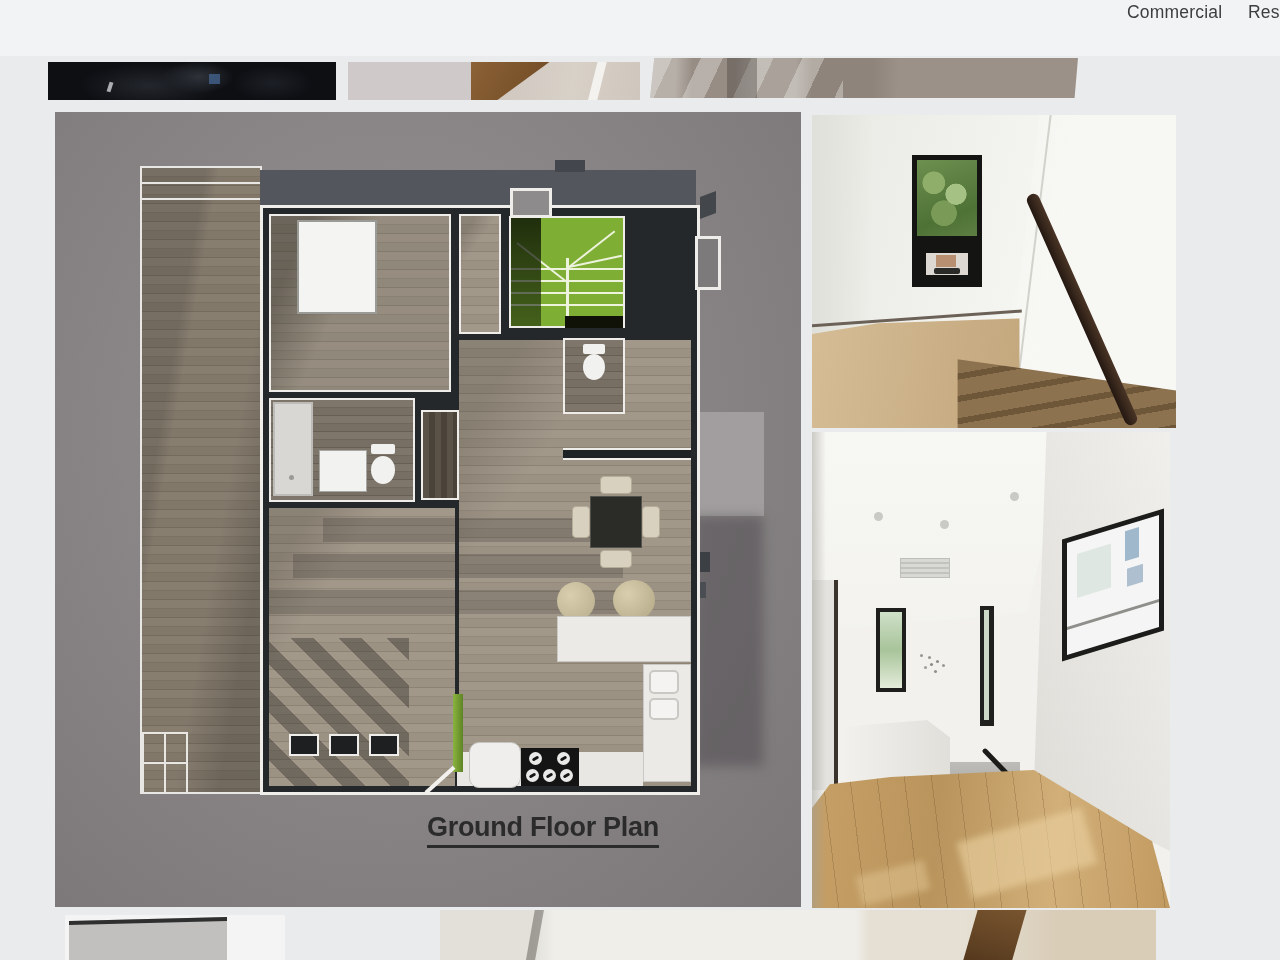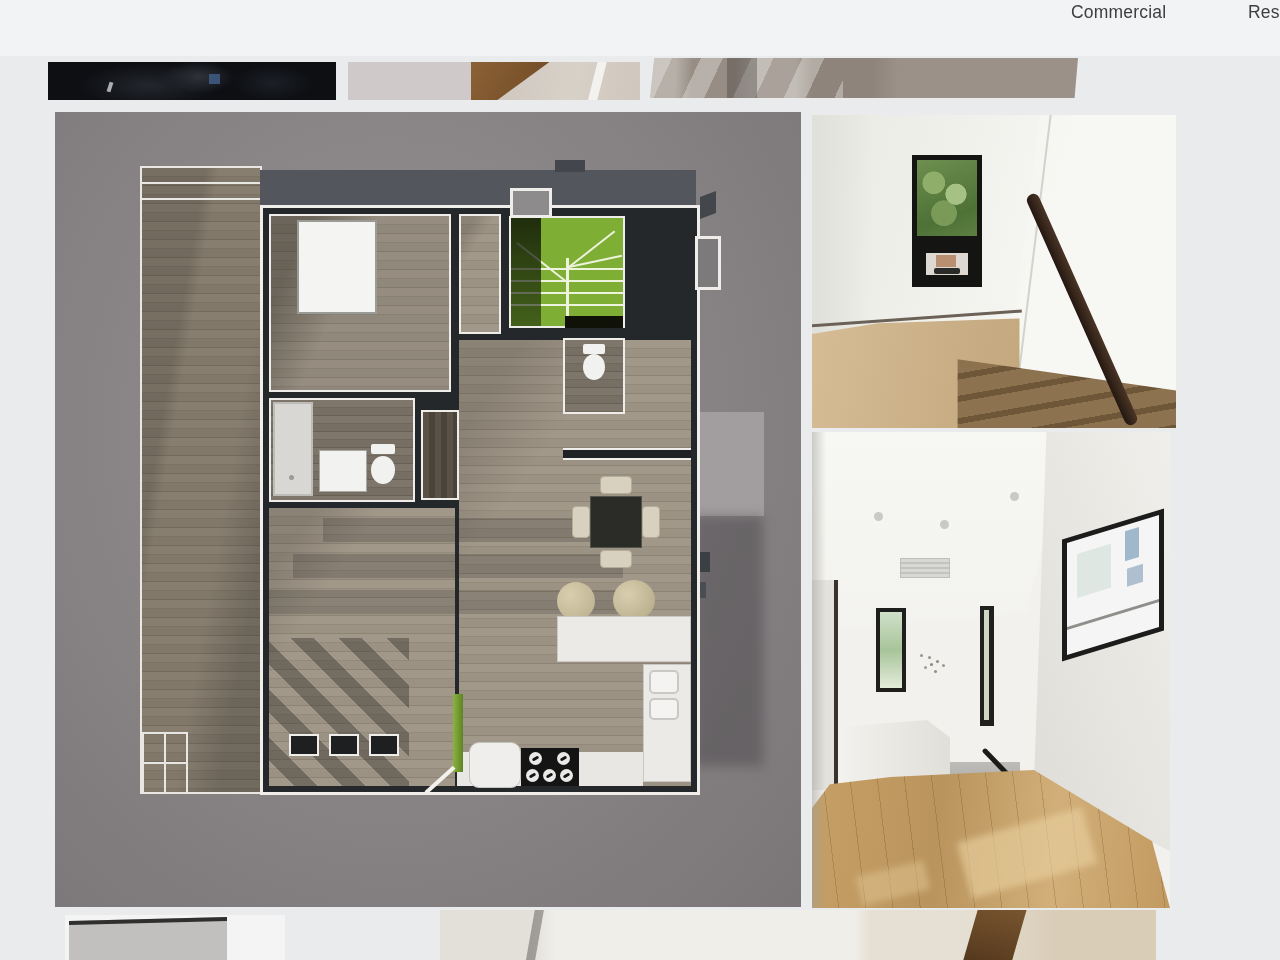--- a/index.html
+++ b/index.html
@@ -27,21 +27,21 @@
   .photo{position:absolute;overflow:hidden;}
   .burner{position:absolute;width:13px;height:13px;border-radius:50%;background:#e9e9e7;}
   .burner:after{content:"";position:absolute;left:3px;top:5px;width:7px;height:3px;background:#151515;border-radius:2px;transform:rotate(-30deg);}
 </style>
 </head>
 <body>
 
 <div class="page">
 
   <div class="topbar">
-    <span class="nav-item" style="left:1071px;">Commercial</span>
+    <span class="nav-item" style="left:1127px;">Commercial</span>
     <span class="nav-item" style="left:1248px;">Res</span>
   </div>
 
   <div class="thumb" style="left:48px;top:62px;width:288px;height:38px;background:#0d0f13;">
     <div class="abs" style="left:0;top:0;width:100%;height:100%;background:radial-gradient(70px 22px at 35% 62%,#23262c,rgba(0,0,0,0)),radial-gradient(36px 16px at 52% 40%,#31353c,rgba(0,0,0,0)),radial-gradient(40px 18px at 78% 55%,#1c1f25,rgba(0,0,0,0));"></div>
     <div class="abs" style="left:56%;top:32%;width:11px;height:10px;background:#3f5d86;opacity:.85;"></div>
     <div class="abs" style="left:21%;top:52%;width:4px;height:10px;background:#cfd2d6;transform:rotate(18deg);opacity:.8;"></div>
   </div>
 
   <div class="thumb" style="left:348px;top:62px;width:292px;height:38px;background:#cfc9ca;">
@@ -144,20 +144,21 @@
       <div class="abs" style="left:68px;top:528px;width:26px;height:18px;background:#1d1f21;outline:2px solid #eeede9;"></div>
       <div class="abs" style="left:108px;top:528px;width:26px;height:18px;background:#1d1f21;outline:2px solid #eeede9;"></div>
 
       <div class="abs" style="left:158px;top:570px;width:38px;height:4px;background:#f2f1ee;transform:rotate(-42deg);"></div>
     </div>
 
     <div class="abs" style="left:455px;top:76px;width:42px;height:30px;border:3px solid #eeede9;background:#8e8b8c;box-sizing:border-box;"></div>
 
     <div class="abs" style="left:640px;top:124px;width:26px;height:54px;border:3px solid #eeede9;background:#7d7a7b;box-sizing:border-box;"></div>
 
+    <div class="abs plan-title" style="left:372px;top:700px;">Ground Floor Plan</div>
   </div>
 
   <div class="photo" style="left:812px;top:115px;width:364px;height:313px;background:linear-gradient(105deg,#e9e9e4,#f4f4f0 55%,#fbfbf8 70%,#f1f1ec);">
     <div class="abs" style="left:0;top:0;width:60px;height:100%;background:linear-gradient(90deg,#e0e0da,rgba(0,0,0,0));"></div>
     <div class="abs" style="left:52%;top:0;width:48%;height:100%;background:linear-gradient(100deg,rgba(0,0,0,0),#f7f7f3 40%);clip-path:polygon(22% 0,100% 0,100% 100%,0 100%);"></div>
     <div class="abs" style="left:218px;top:-10px;width:2px;height:340px;background:rgba(195,195,188,.7);transform:rotate(7deg);"></div>
 
     <div class="abs" style="left:100px;top:40px;width:70px;height:132px;background:#141412;border:5px solid #141412;box-sizing:border-box;">
       <div class="abs" style="left:0;top:0;width:60px;height:76px;background:radial-gradient(circle at 28% 30%,#8fae6a 0 16%,rgba(0,0,0,0) 17%),radial-gradient(circle at 65% 45%,#a6c184 0 18%,rgba(0,0,0,0) 19%),radial-gradient(circle at 45% 70%,#7a9a57 0 20%,rgba(0,0,0,0) 21%),linear-gradient(160deg,#6d8f4f,#4e7136 70%,#5d7f42);"></div>
       <div class="abs" style="left:0;top:76px;width:60px;height:8px;background:#141412;"></div>

